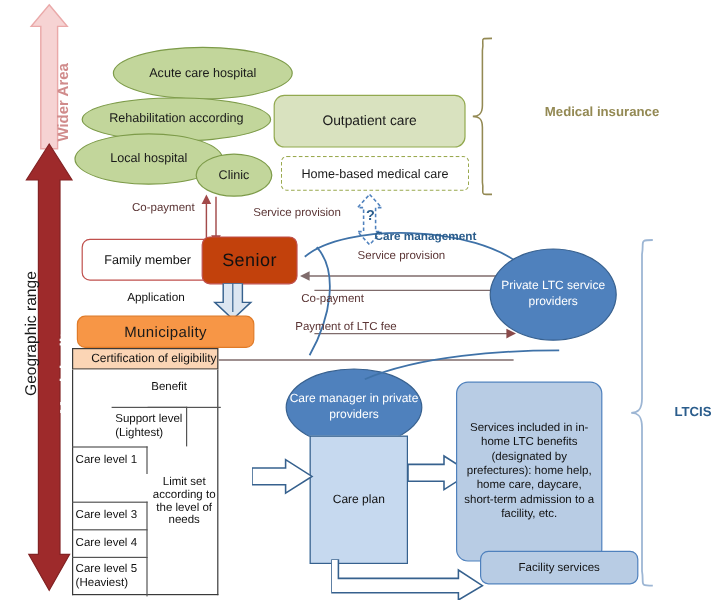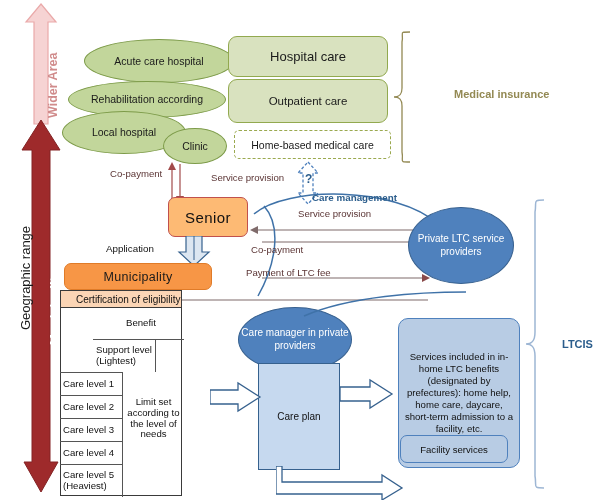--- a/index.html
+++ b/index.html
@@ -20,21 +20,21 @@
     color:#1a1a1a;
   }
   .rr-dash-green{
     background:#ffffff;border:1.7px dashed #9aa94f;border-radius:5px;
     color:#1a1a1a;font-size:10.5px;
   }
 
   
   .fam-box{background:#ffffff;border:1.4px solid #c0504d;border-radius:7px;
            font-size:10.5px;color:#111;}
-  .senior-box{background:#fdba74;border:1.5px solid #c0504d;border-radius:7px;
+  .senior-box{background:#c2410c;border:1.5px solid #c0504d;border-radius:7px;
            font-size:15px;color:#111;letter-spacing:.4px;}
 
   
   .muni-box{background:#f79646;border:1.3px solid #e07b28;border-radius:7px;
             font-size:12.5px;color:#1a1a1a;letter-spacing:.3px;}
   .cert-row{background:#fbd5b5;border:1.2px solid #3a3a3a;font-size:10px;
             color:#111;display:flex;align-items:center;padding-left:4px;}
   .tbl{border:1.2px solid #3a3a3a;border-top:none;background:#fff;}
   .tcell{border-top:1.1px solid #555;font-size:9.6px;color:#111;
          display:flex;align-items:center;padding:0 3px;line-height:1.12;}
@@ -74,36 +74,33 @@
   </div>
 
   <div class="vert" style="left:46px;top:118px;transform:rotate(-90deg);font-size:12.5px;color:#d08b8b;font-weight:bold;">
     <span>Wider Area</span>
   </div>
 
   <div class="vert" style="left:47px;top:345px;transform:rotate(-90deg);font-size:13px;color:#ffffff;font-weight:bold;">
     <span>Municipality</span>
   </div>
 
-  <div class="abs ctr ell-green" style="left:84px;top:39px;width:150px;height:44px;">
+  <div class="abs ctr ell-green" style="left:94px;top:39px;width:150px;height:44px;">
     <span>Acute care hospital</span>
   </div>
   <div class="abs ctr ell-green" style="left:68px;top:81px;width:158px;height:37px;">
     <span>Rehabilitation according</span>
   </div>
   <div class="abs ctr ell-green" style="left:62px;top:111px;width:124px;height:43px;">
     <span>Local hospital</span>
   </div>
   <div class="abs ctr ell-green" style="left:163px;top:128px;width:64px;height:36px;">
     <span>Clinic</span>
   </div>
 
-  <div class="abs ctr rr-green" style="left:228px;top:36px;width:160px;height:41px;font-size:13px;">
-    <span>Hospital care</span>
-  </div>
   <div class="abs ctr rr-green" style="left:228px;top:79px;width:160px;height:44px;font-size:11.5px;">
     <span>Outpatient care</span>
   </div>
   <div class="abs ctr rr-dash-green" style="left:234px;top:130px;width:157px;height:29px;">
     <span>Home-based medical care</span>
   </div>
 
   <svg class="abs" style="left:392px;top:30px;width:40px;height:135px;">
     <path d="M18 2 C6 2 12 2 10 12 L10 58 C10 66 6 67 2 67 C6 67 10 68 10 76 L10 122 C12 132 6 132 18 132" fill="none" stroke="#938953" stroke-width="1.3"></path>
   </svg>
@@ -126,20 +123,23 @@
     <span>Service provision</span>
   </div>
 
   <svg class="abs" style="left:292px;top:160px;width:32px;height:46px;">
     <path d="M16 2 L26 13 L21 13 L21 33 L26 33 L16 44 L6 33 L11 33 L11 13 L6 13 Z" fill="#ffffff" stroke="#4f81bd" stroke-width="1.3" stroke-dasharray="3,2"></path>
   </svg>
   <div class="lbl-blue" style="left:305px;top:172px;font-size:12px;color:#2b5d8c;">
     <span>?</span>
   </div>
 
+  <div class="abs ctr fam-box" style="left:68px;top:199px;width:110px;height:35px;">
+    <span>Family member</span>
+  </div>
   <div class="abs ctr senior-box" style="left:168px;top:197px;width:80px;height:40px;">
     <span>Senior</span>
   </div>
 
   <svg class="abs" style="left:176px;top:236px;width:44px;height:32px;">
     <path d="M10 0 L10 16 L3 16 L18 30 L33 16 L26 16 L26 0 Z" fill="#dce6f1" stroke="#36618e" stroke-width="1.2"></path>
     <line x1="18" y1="0" x2="18" y2="24" stroke="#36618e" stroke-width="1"></line>
   </svg>
   <div class="lbl-dark" style="left:106px;top:243px;">
     <span>Application</span>
@@ -158,23 +158,20 @@
     <div class="abs tcell" style="left:62px;top:-1px;width:61px;height:32px;border-top:none;">
       <span>Benefit</span>
     </div>
 
     <div class="abs tcell" style="left:-1px;top:31px;width:63px;height:33px;border-right:1.1px solid #555;margin-left:33px;">
       <span>Support level (Lightest)</span>
     </div>
     <div class="abs tcell" style="left:-1px;top:64px;width:63px;height:23px;border-right:1.1px solid #555;">
       <span>Care level 1</span>
     </div>
-    <div class="abs tcell" style="left:-1px;top:87px;width:63px;height:23px;border-right:1.1px solid #555;">
-      <span>Care level 2</span>
-    </div>
     <div class="abs tcell" style="left:-1px;top:110px;width:63px;height:23px;border-right:1.1px solid #555;">
       <span>Care level 3</span>
     </div>
     <div class="abs tcell" style="left:-1px;top:133px;width:63px;height:23px;border-right:1.1px solid #555;">
       <span>Care level 4</span>
     </div>
     <div class="abs tcell" style="left:-1px;top:156px;width:63px;height:33px;border-right:1.1px solid #555;">
       <span>Care level 5 (Heaviest)</span>
     </div>
 
@@ -236,25 +233,25 @@
   </svg>
 
   <svg class="abs" style="left:340px;top:378px;width:54px;height:32px;">
     <path d="M0 9 L30 9 L30 2 L52 16 L30 30 L30 23 L0 23 Z" fill="#ffffff" stroke="#36618e" stroke-width="1.3"></path>
   </svg>
 
   <svg class="abs" style="left:276px;top:466px;width:128px;height:34px;">
     <path d="M6 0 L6 16 L106 16 L106 9 L126 22 L106 34 L106 28 L0 28 L0 0 Z" fill="#ffffff" stroke="#36618e" stroke-width="1.3"></path>
   </svg>
 
-  <div class="abs ctr rr-blue" style="left:398px;top:318px;width:122px;height:150px;padding:5px;">
+  <div class="abs ctr rr-blue" style="left:380px;top:318px;width:122px;height:150px;padding:5px;">
     <span>Services included in in-home LTC benefits (designated by prefectures): home help, home care,  daycare, short-term admission to a facility, etc.</span>
   </div>
 
-  <div class="abs ctr rr-blue-sm" style="left:400px;top:435px;width:108px;height:28px;">
+  <div class="abs ctr rr-blue-sm" style="left:400px;top:459px;width:132px;height:28px;">
     <span>Facility services</span>
   </div>
 
   <svg class="abs" style="left:524px;top:198px;width:40px;height:292px;">
     <path d="M20 2 C8 2 13 3 11 14 L11 134 C11 144 7 146 2 146 C7 146 11 148 11 158 L11 278 C13 289 8 290 20 290" fill="none" stroke="#9db6d4" stroke-width="1.5"></path>
   </svg>
   <div class="brkt-lbl" style="left:562px;top:338px;color:#2b5d8c;">
     <span>LTCIS</span>
   </div>
 

